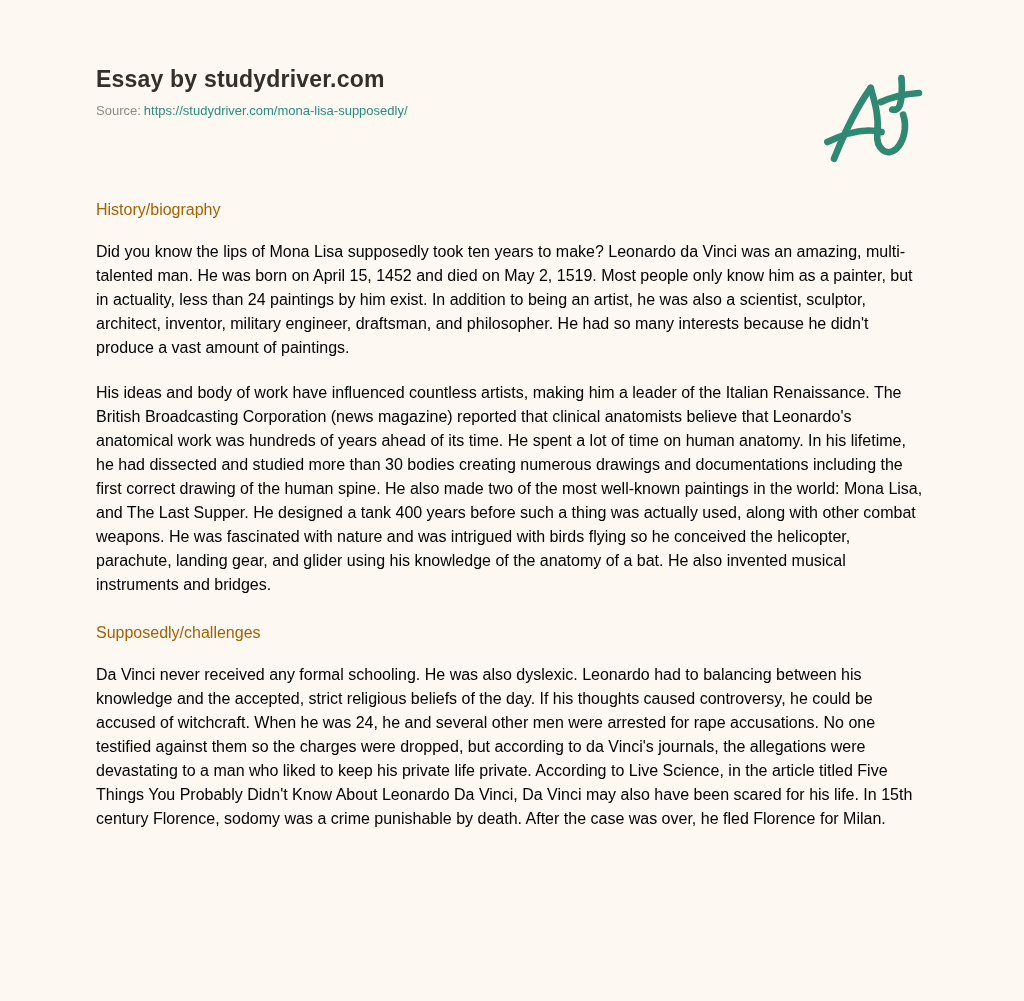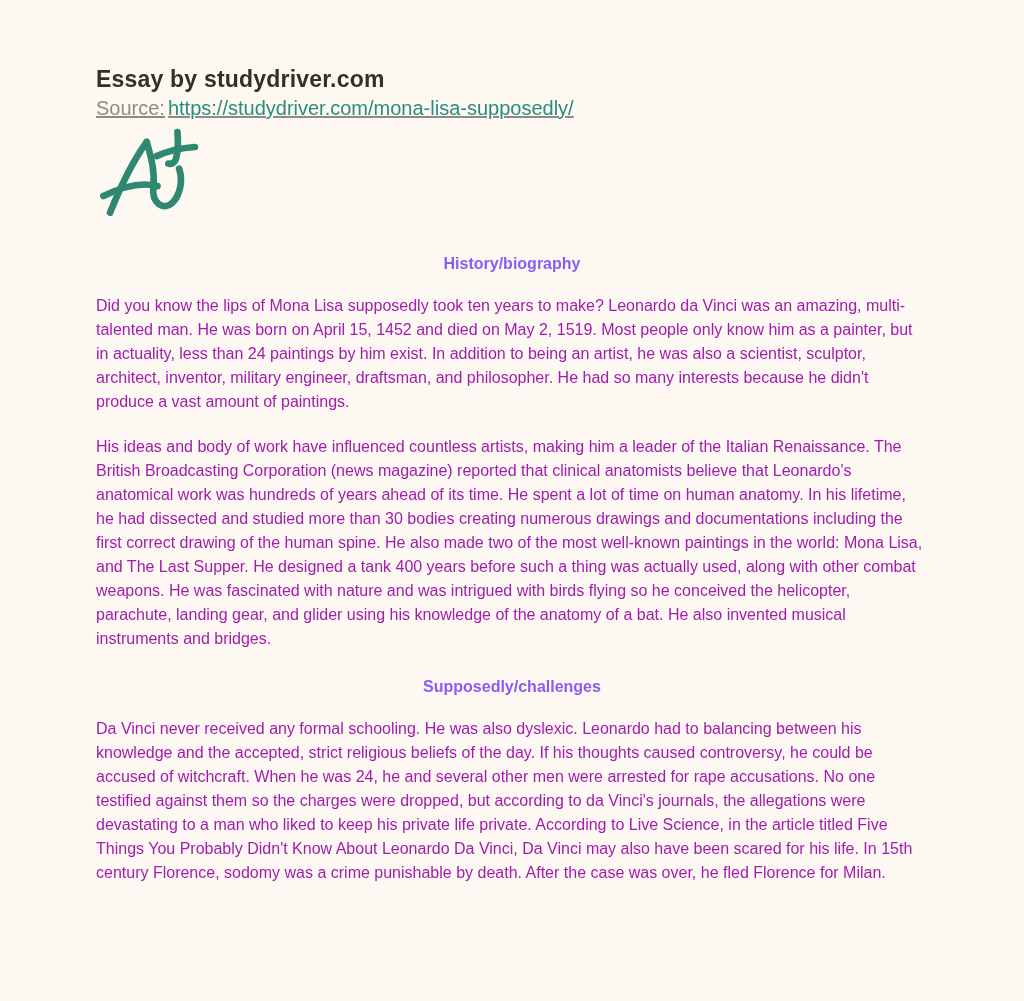--- a/index.html
+++ b/index.html
@@ -12,33 +12,31 @@
   .page {
     width: 1024px;
     min-height: 1001px;
     padding: 66px 96px 40px 96px;
     background: #fdf8f1;
   }
   .header {
     display: flex;
     justify-content: space-between;
     align-items: flex-start;
-    flex-direction: column;
   }
   .header-left h1 {
     font-size: 23px;
     font-weight: 700;
     color: #332f29;
     letter-spacing: 0.2px;
   }
   .source-line {
-    margin-top: 4px;
-    font-size: 20px;
+    margin-top: 10px;
+    font-size: 13px;
     color: #8f8b84;
-    text-decoration: underline;
   }
   .source-line a {
     color: #288d7b;
     text-decoration: none;
     margin-left: 3px;
   }
   .logo {
     width: 108px;
     height: 104px;
     margin-top: 2px;
@@ -48,31 +46,30 @@
   .essay-title {
     margin-top: 92px;
     font-size: 33px;
     font-weight: 700;
     color: #211d18;
     letter-spacing: 0.2px;
   }
   .section-heading {
     margin-top: 27px;
     font-size: 16px;
-    font-weight: 700;
-    color: #8b5cf6;
-    text-align: center;
+    font-weight: 400;
+    color: #a16207;
   }
   .section-heading.first { margin-top: 29px; }
   .section-body {
     margin-top: 21px;
     max-width: 832px;
     font-size: 16px;
     line-height: 24px;
-    color: #a21caf;
+    color: #000000;
   }
 </style>
 </head>
 <body>
 
 <div class="page">
 
   <div class="header">
     <div class="header-left">
       <h1>Essay by studydriver.com</h1>

